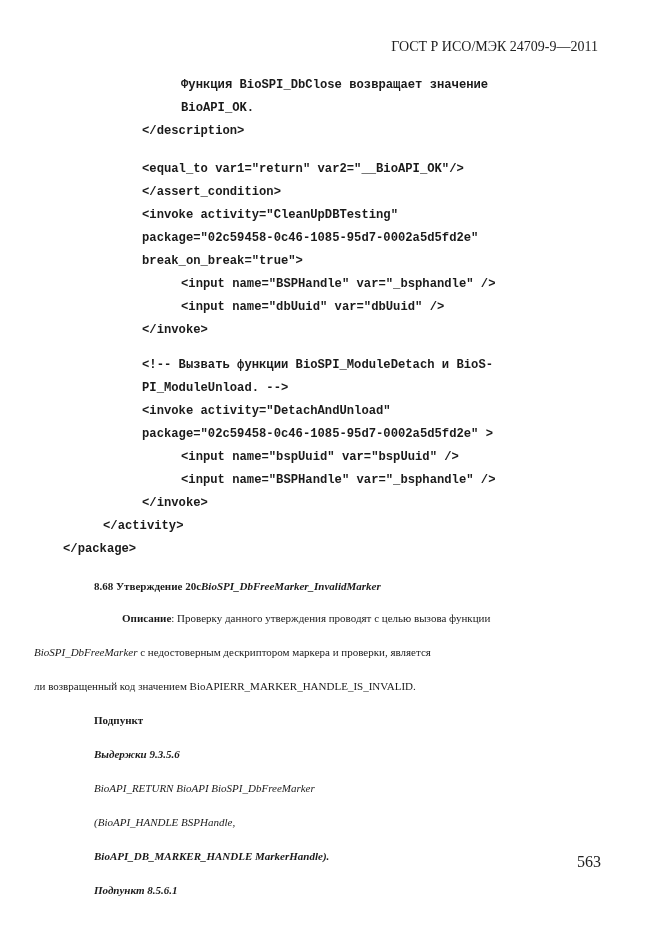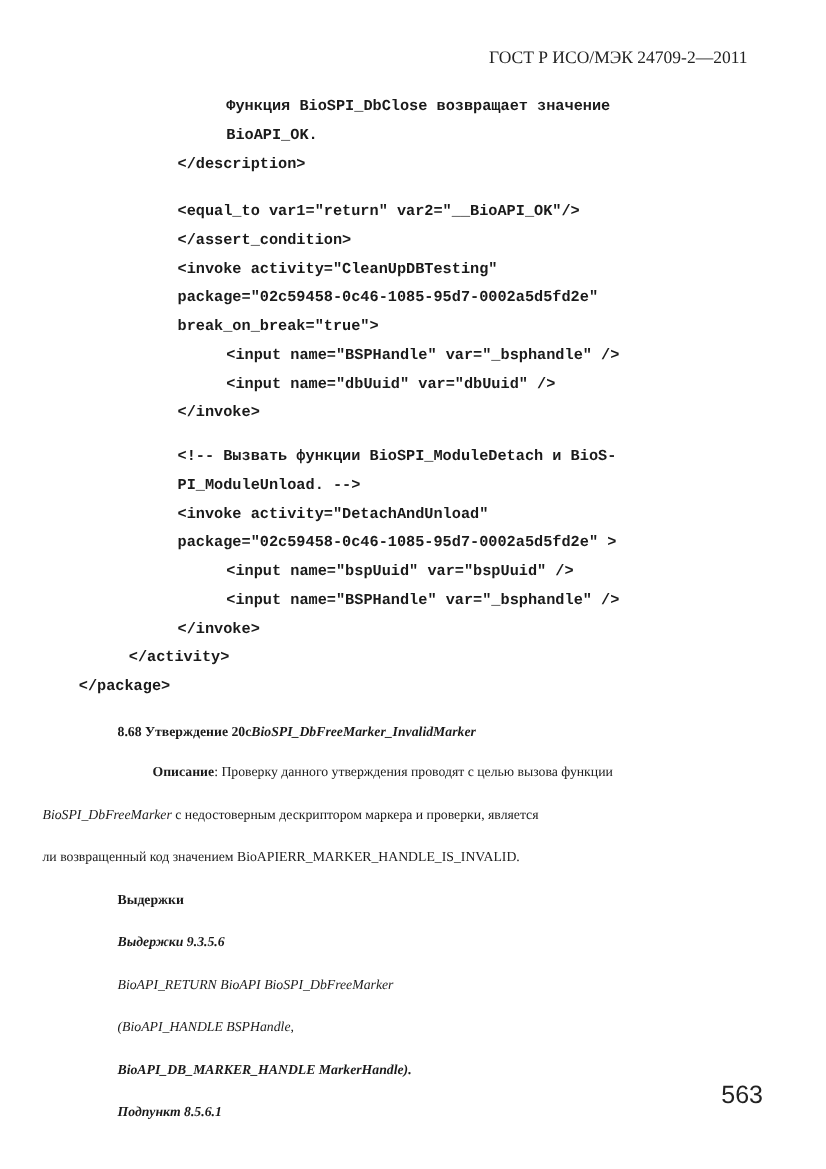--- a/index.html
+++ b/index.html
@@ -3,41 +3,41 @@
 <meta charset="utf-8">
 <style>
   html, body { margin: 0; padding: 0; background: #ffffff; }
   body { width: 661px; height: 935px; position: relative; overflow: hidden; color: #111; }
   .header { position: absolute; top: 39px; right: 63px; font-family: "Liberation Serif", serif; font-size: 14px; color: #222; }
   .code { position: absolute; left: 0; top: 0; font-family: "Liberation Mono", monospace; font-weight: bold; font-size: 12.2px; color: #1a1a1a; white-space: pre; }
   .cl { position: absolute; white-space: pre; }
   .txt { position: absolute; font-family: "Liberation Serif", serif; font-size: 11px; color: #1a1a1a; white-space: nowrap; }
   .b { font-weight: bold; }
   .i { font-style: italic; }
-  .pagenum { position: absolute; top: 853px; left: 577px; font-family: Liberation Sans, sans-serif; font-size: 20px; color: #222; margin-top: 12px; }
+  .pagenum { position: absolute; top: 853px; left: 577px; font-family: Liberation Serif, serif; font-size: 16px; color: #222; }
 </style>
 </head>
 <body>
 
-<div class="header">ГОСТ Р ИСО/МЭК 24709-2—2011</div>
+<div class="header">ГОСТ Р ИСО/МЭК 24709-9—2011</div>
 
 <div class="code" id="code"><div class="cl" style="left: 181px; top: 78px;">Функция BioSPI_DbClose возвращает значение</div><div class="cl" style="left: 181px; top: 101px;">BioAPI_OK.</div><div class="cl" style="left: 142px; top: 124px;">&lt;/description&gt;</div><div class="cl" style="left: 142px; top: 162px;">&lt;equal_to var1="return" var2="__BioAPI_OK"/&gt;</div><div class="cl" style="left: 142px; top: 185px;">&lt;/assert_condition&gt;</div><div class="cl" style="left: 142px; top: 208px;">&lt;invoke activity="CleanUpDBTesting"</div><div class="cl" style="left: 142px; top: 231px;">package="02c59458-0c46-1085-95d7-0002a5d5fd2e"</div><div class="cl" style="left: 142px; top: 254px;">break_on_break="true"&gt;</div><div class="cl" style="left: 181px; top: 277px;">&lt;input name="BSPHandle" var="_bsphandle" /&gt;</div><div class="cl" style="left: 181px; top: 300px;">&lt;input name="dbUuid" var="dbUuid" /&gt;</div><div class="cl" style="left: 142px; top: 323px;">&lt;/invoke&gt;</div><div class="cl" style="left: 142px; top: 358px;">&lt;!-- Вызвать функции BioSPI_ModuleDetach и BioS-</div><div class="cl" style="left: 142px; top: 381px;">PI_ModuleUnload. --&gt;</div><div class="cl" style="left: 142px; top: 404px;">&lt;invoke activity="DetachAndUnload"</div><div class="cl" style="left: 142px; top: 427px;">package="02c59458-0c46-1085-95d7-0002a5d5fd2e" &gt;</div><div class="cl" style="left: 181px; top: 450px;">&lt;input name="bspUuid" var="bspUuid" /&gt;</div><div class="cl" style="left: 181px; top: 473px;">&lt;input name="BSPHandle" var="_bsphandle" /&gt;</div><div class="cl" style="left: 142px; top: 496px;">&lt;/invoke&gt;</div><div class="cl" style="left: 103px; top: 519px;">&lt;/activity&gt;</div><div class="cl" style="left: 63px; top: 542px;">&lt;/package&gt;</div></div>
 
 <div class="txt b" style="top:580px; left:94px;">
   <span>8.68 Утверждение 20с</span><span class="i">BioSPI_DbFreeMarker_InvalidMarker</span>
 </div>
 
 <div class="txt" style="top:612px; left:94px;margin-left:28px;">
   <span class="b">Описание</span><span>: Проверку данного утверждения проводят с целью вызова функции</span>
 </div>
 <div class="txt" style="top:646px; left:34px;">
   <span class="i">BioSPI_DbFreeMarker</span><span> с недостоверным дескриптором маркера и проверки, является</span>
 </div>
 <div class="txt" style="top:680px; left:34px;">ли возвращенный код значением BioAPIERR_MARKER_HANDLE_IS_INVALID.</div>
 
-<div class="txt b" style="top:714px; left:94px;">Выдержки</div>
+<div class="txt b" style="top:714px; left:94px;">Подпункт</div>
 <div class="txt b i" style="top:748px; left:94px;">Выдержки 9.3.5.6</div>
 <div class="txt i" style="top:782px; left:94px;">BioAPI_RETURN BioAPI BioSPI_DbFreeMarker</div>
 <div class="txt i" style="top:816px; left:94px;font-style:italic;">(BioAPI_HANDLE BSPHandle,</div>
 <div class="txt i" style="top:850px; left:94px;font-weight:bold;">BioAPI_DB_MARKER_HANDLE MarkerHandle).</div>
 <div class="txt b i" style="top:884px; left:94px;">Подпункт 8.5.6.1</div>
 
 <div class="pagenum">563</div>
 
 </body></html>

